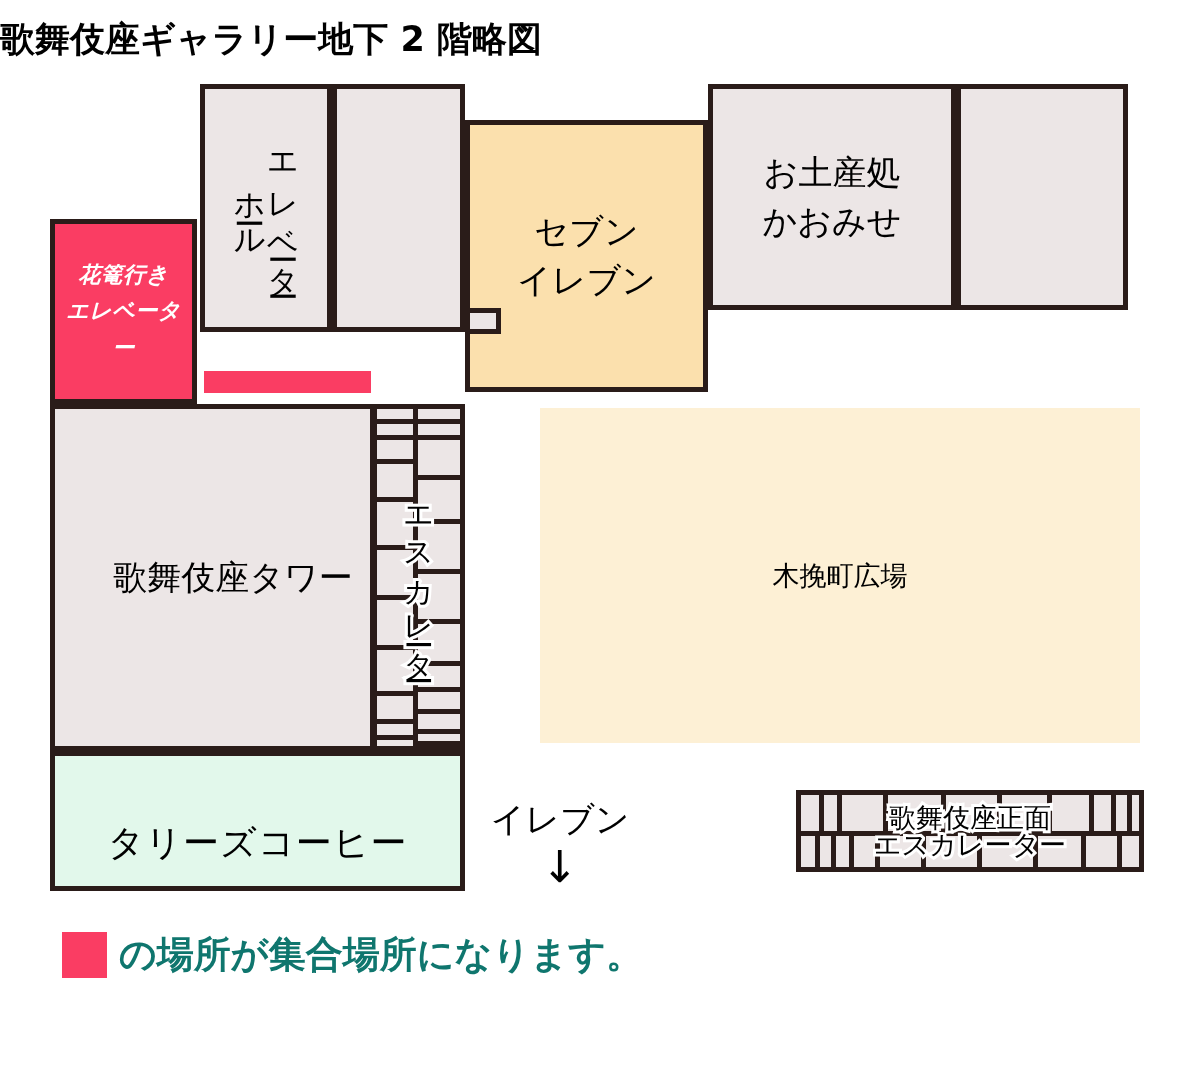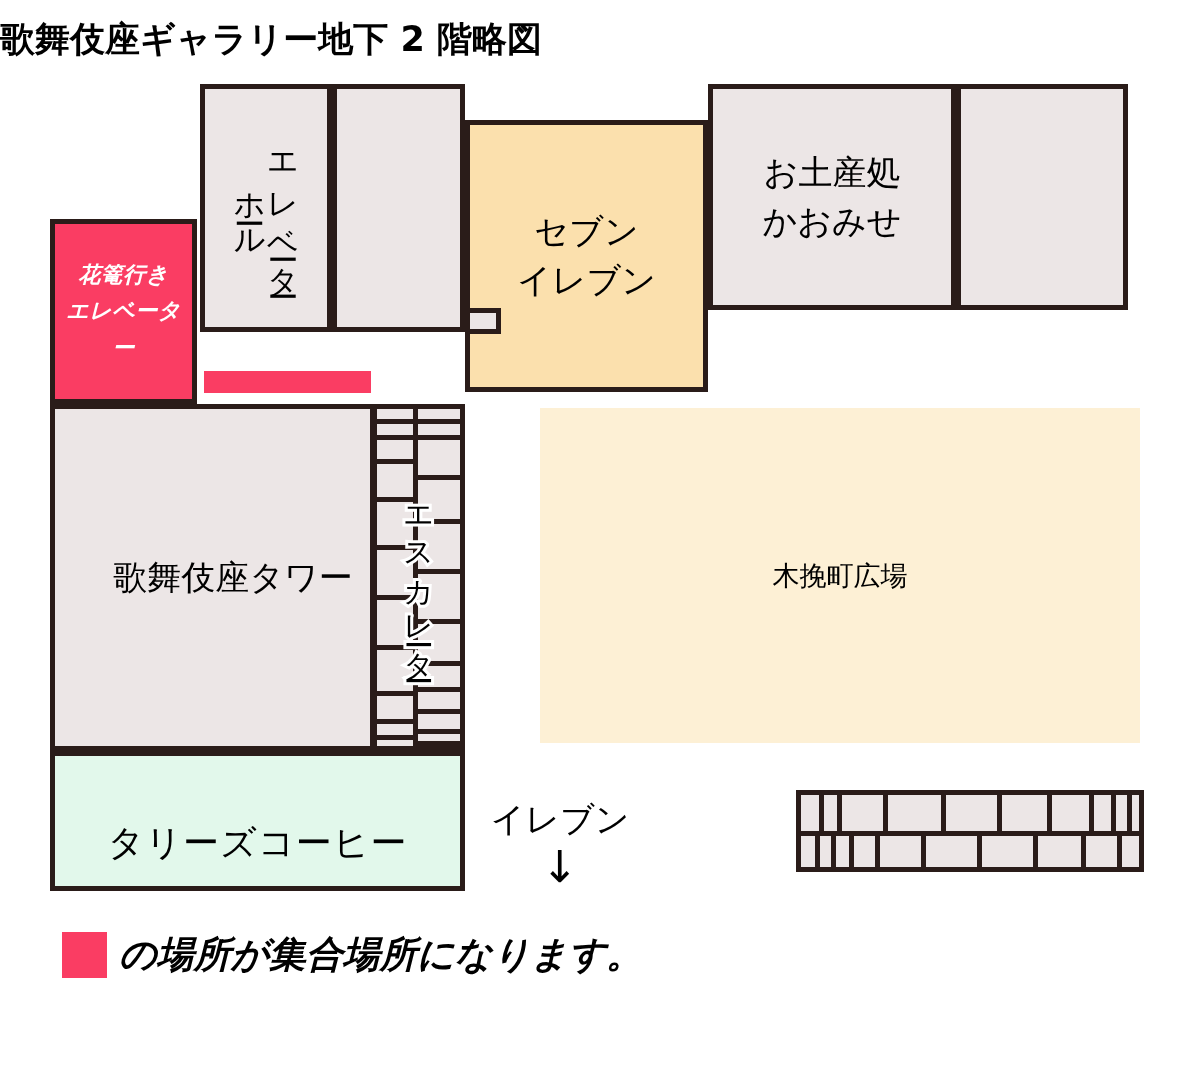--- a/index.html
+++ b/index.html
@@ -251,23 +251,22 @@
     align-items: center;
   }
   #legend-swatch {
     width: 45px; height: 46px;
     background: #fa3d63;
     margin-right: 12px;
   }
   #legend-text {
     font-size: 37px;
     font-weight: bold;
-    color: #000000;
-    white-space: nowrap;
-    font-style: italic;
+    color: #0f766e;
+    white-space: nowrap;
   }
   #note-text {
     position: absolute;
     left: 60px; top: 1002px;
     font-size: 30px;
     color: #000;
     white-space: nowrap;
   }
 </style>
 </head>
@@ -375,20 +374,24 @@
       <div class="fe-vline" style="left:14px;"></div>
       <div class="fe-vline" style="left:30px;"></div>
       <div class="fe-vline" style="left:48px;"></div>
       <div class="fe-vline" style="left:74px;"></div>
       <div class="fe-vline" style="left:120px;"></div>
       <div class="fe-vline" style="left:176px;"></div>
       <div class="fe-vline" style="left:232px;"></div>
       <div class="fe-vline" style="left:280px;"></div>
       <div class="fe-vline" style="left:316px;"></div>
     </div>
+    <div class="fe-label">
+      <span>歌舞伎座正面</span>
+      <span>エスカレーター</span>
+    </div>
   </div>
 
   <div id="legend-row">
     <div id="legend-swatch"></div>
     <div id="legend-text">の場所が集合場所になります。</div>
   </div>
 
 
 </div>
 

